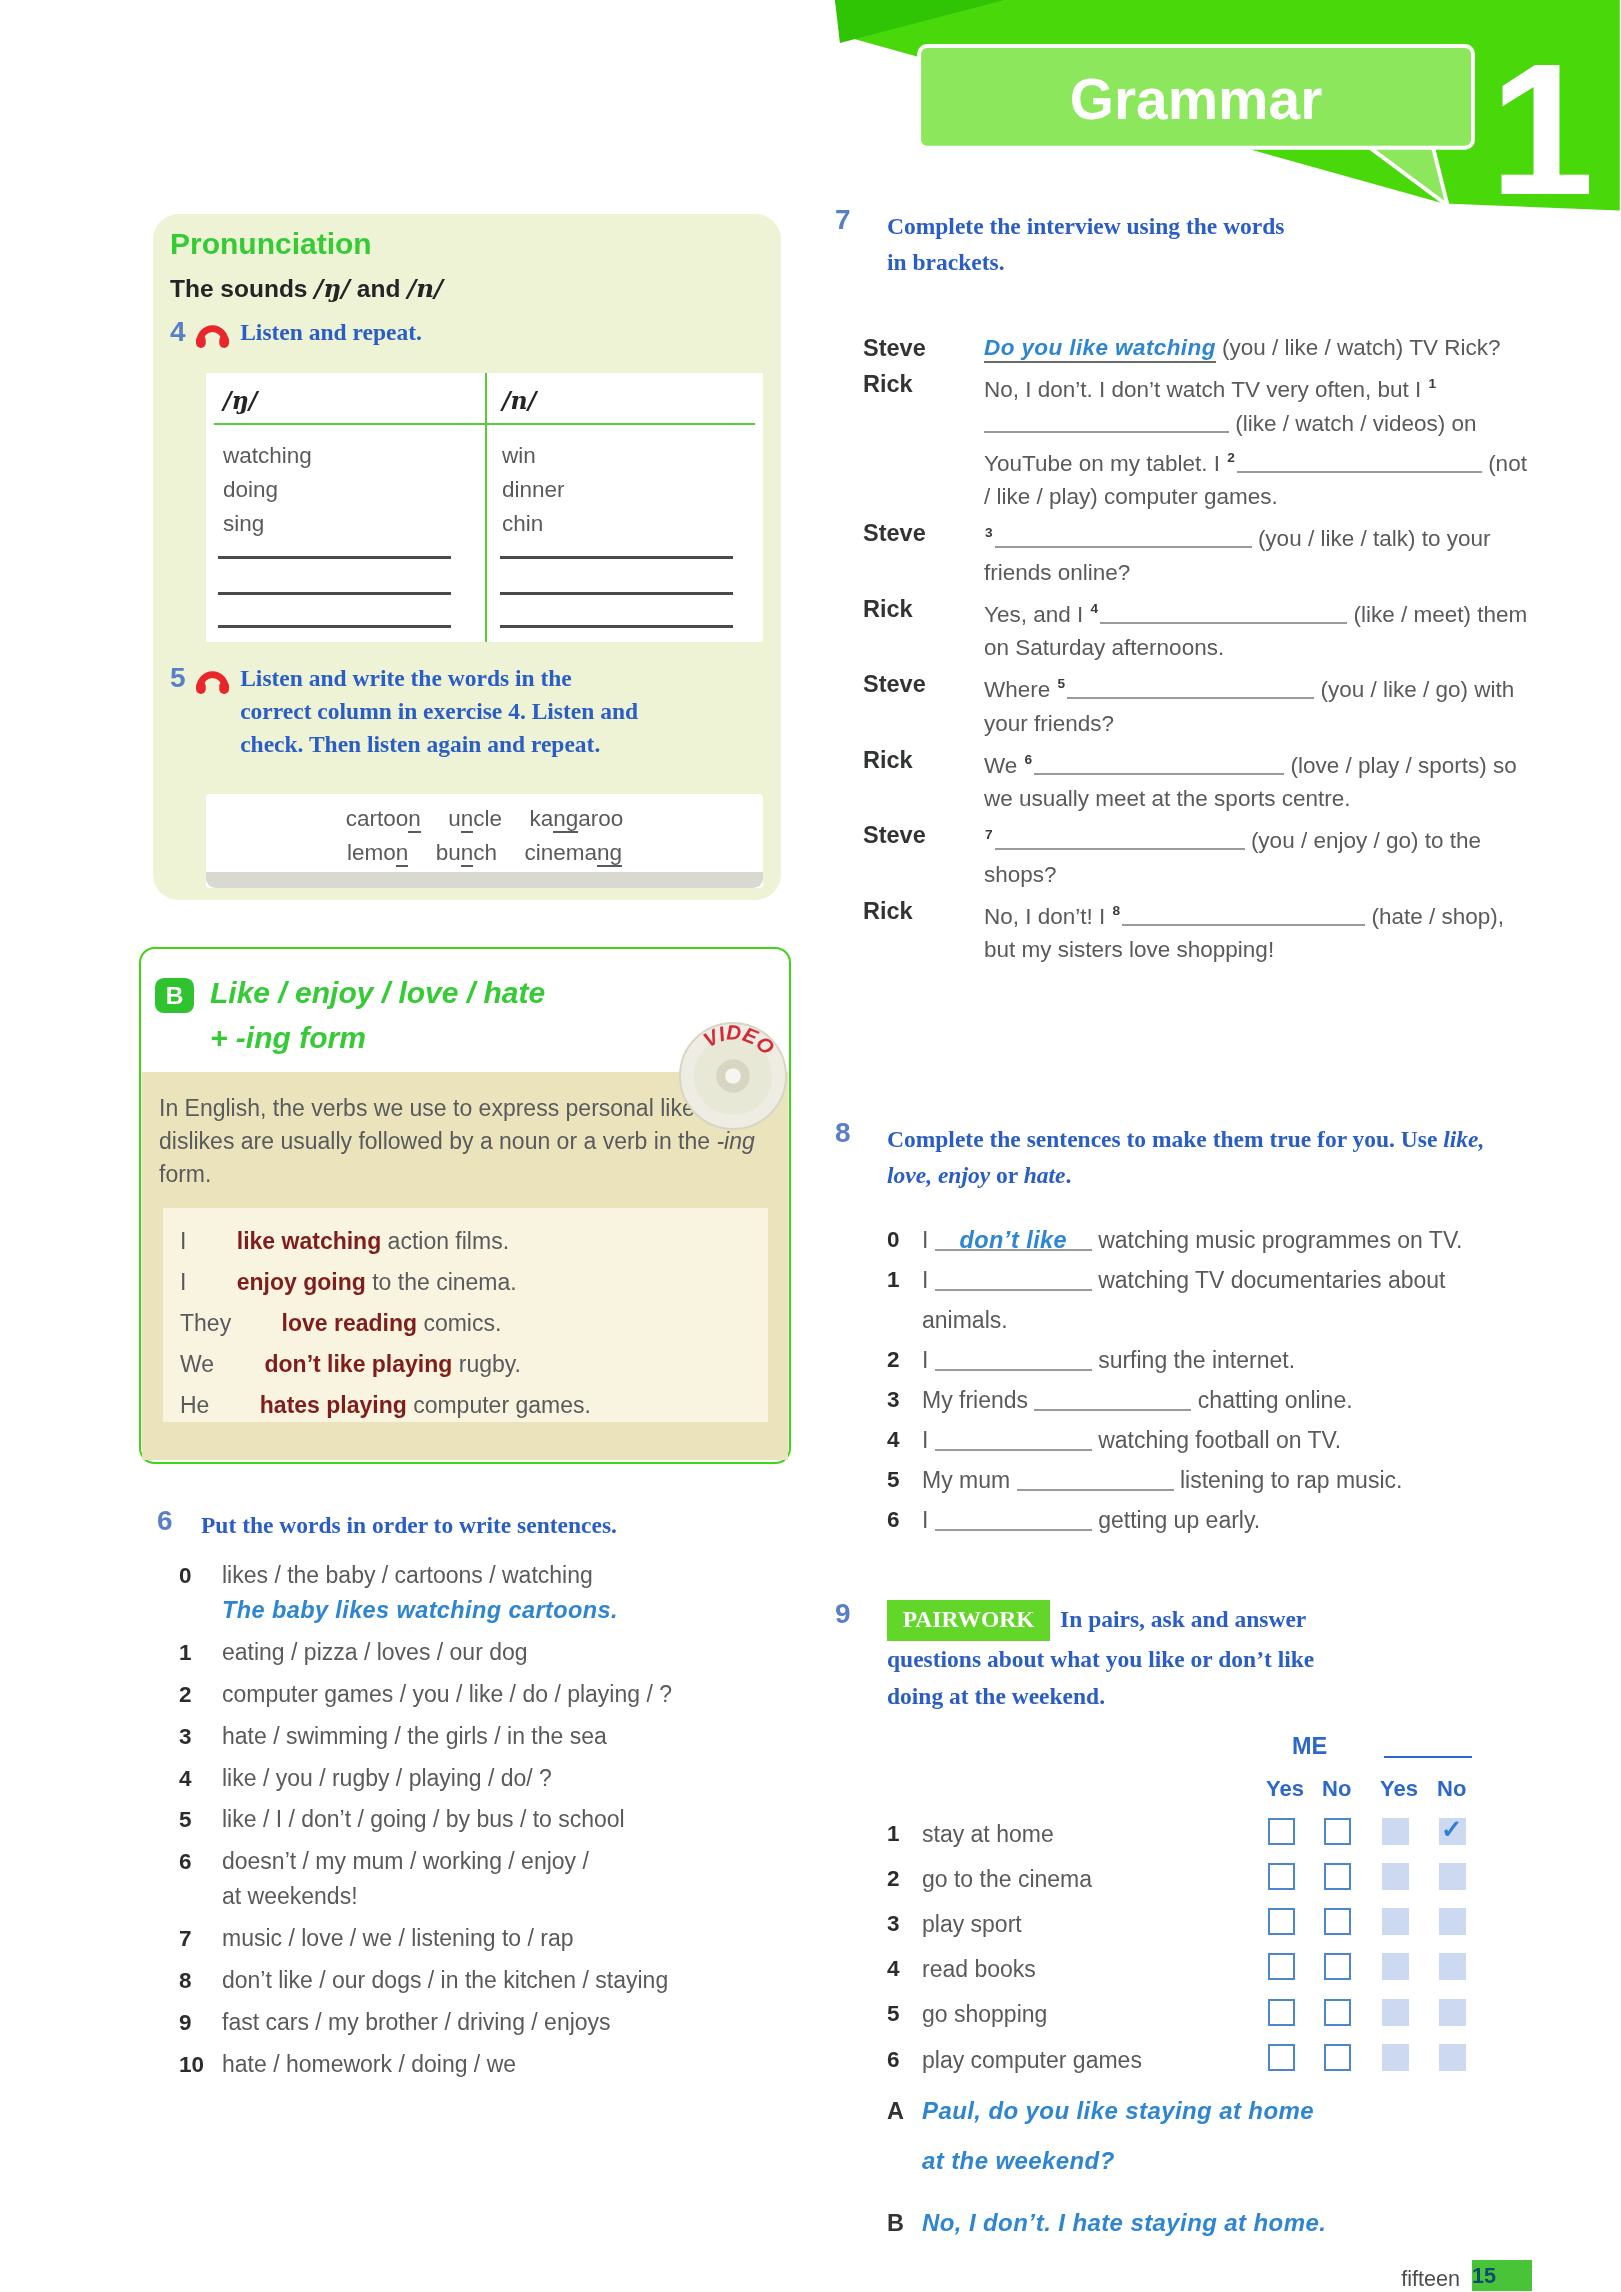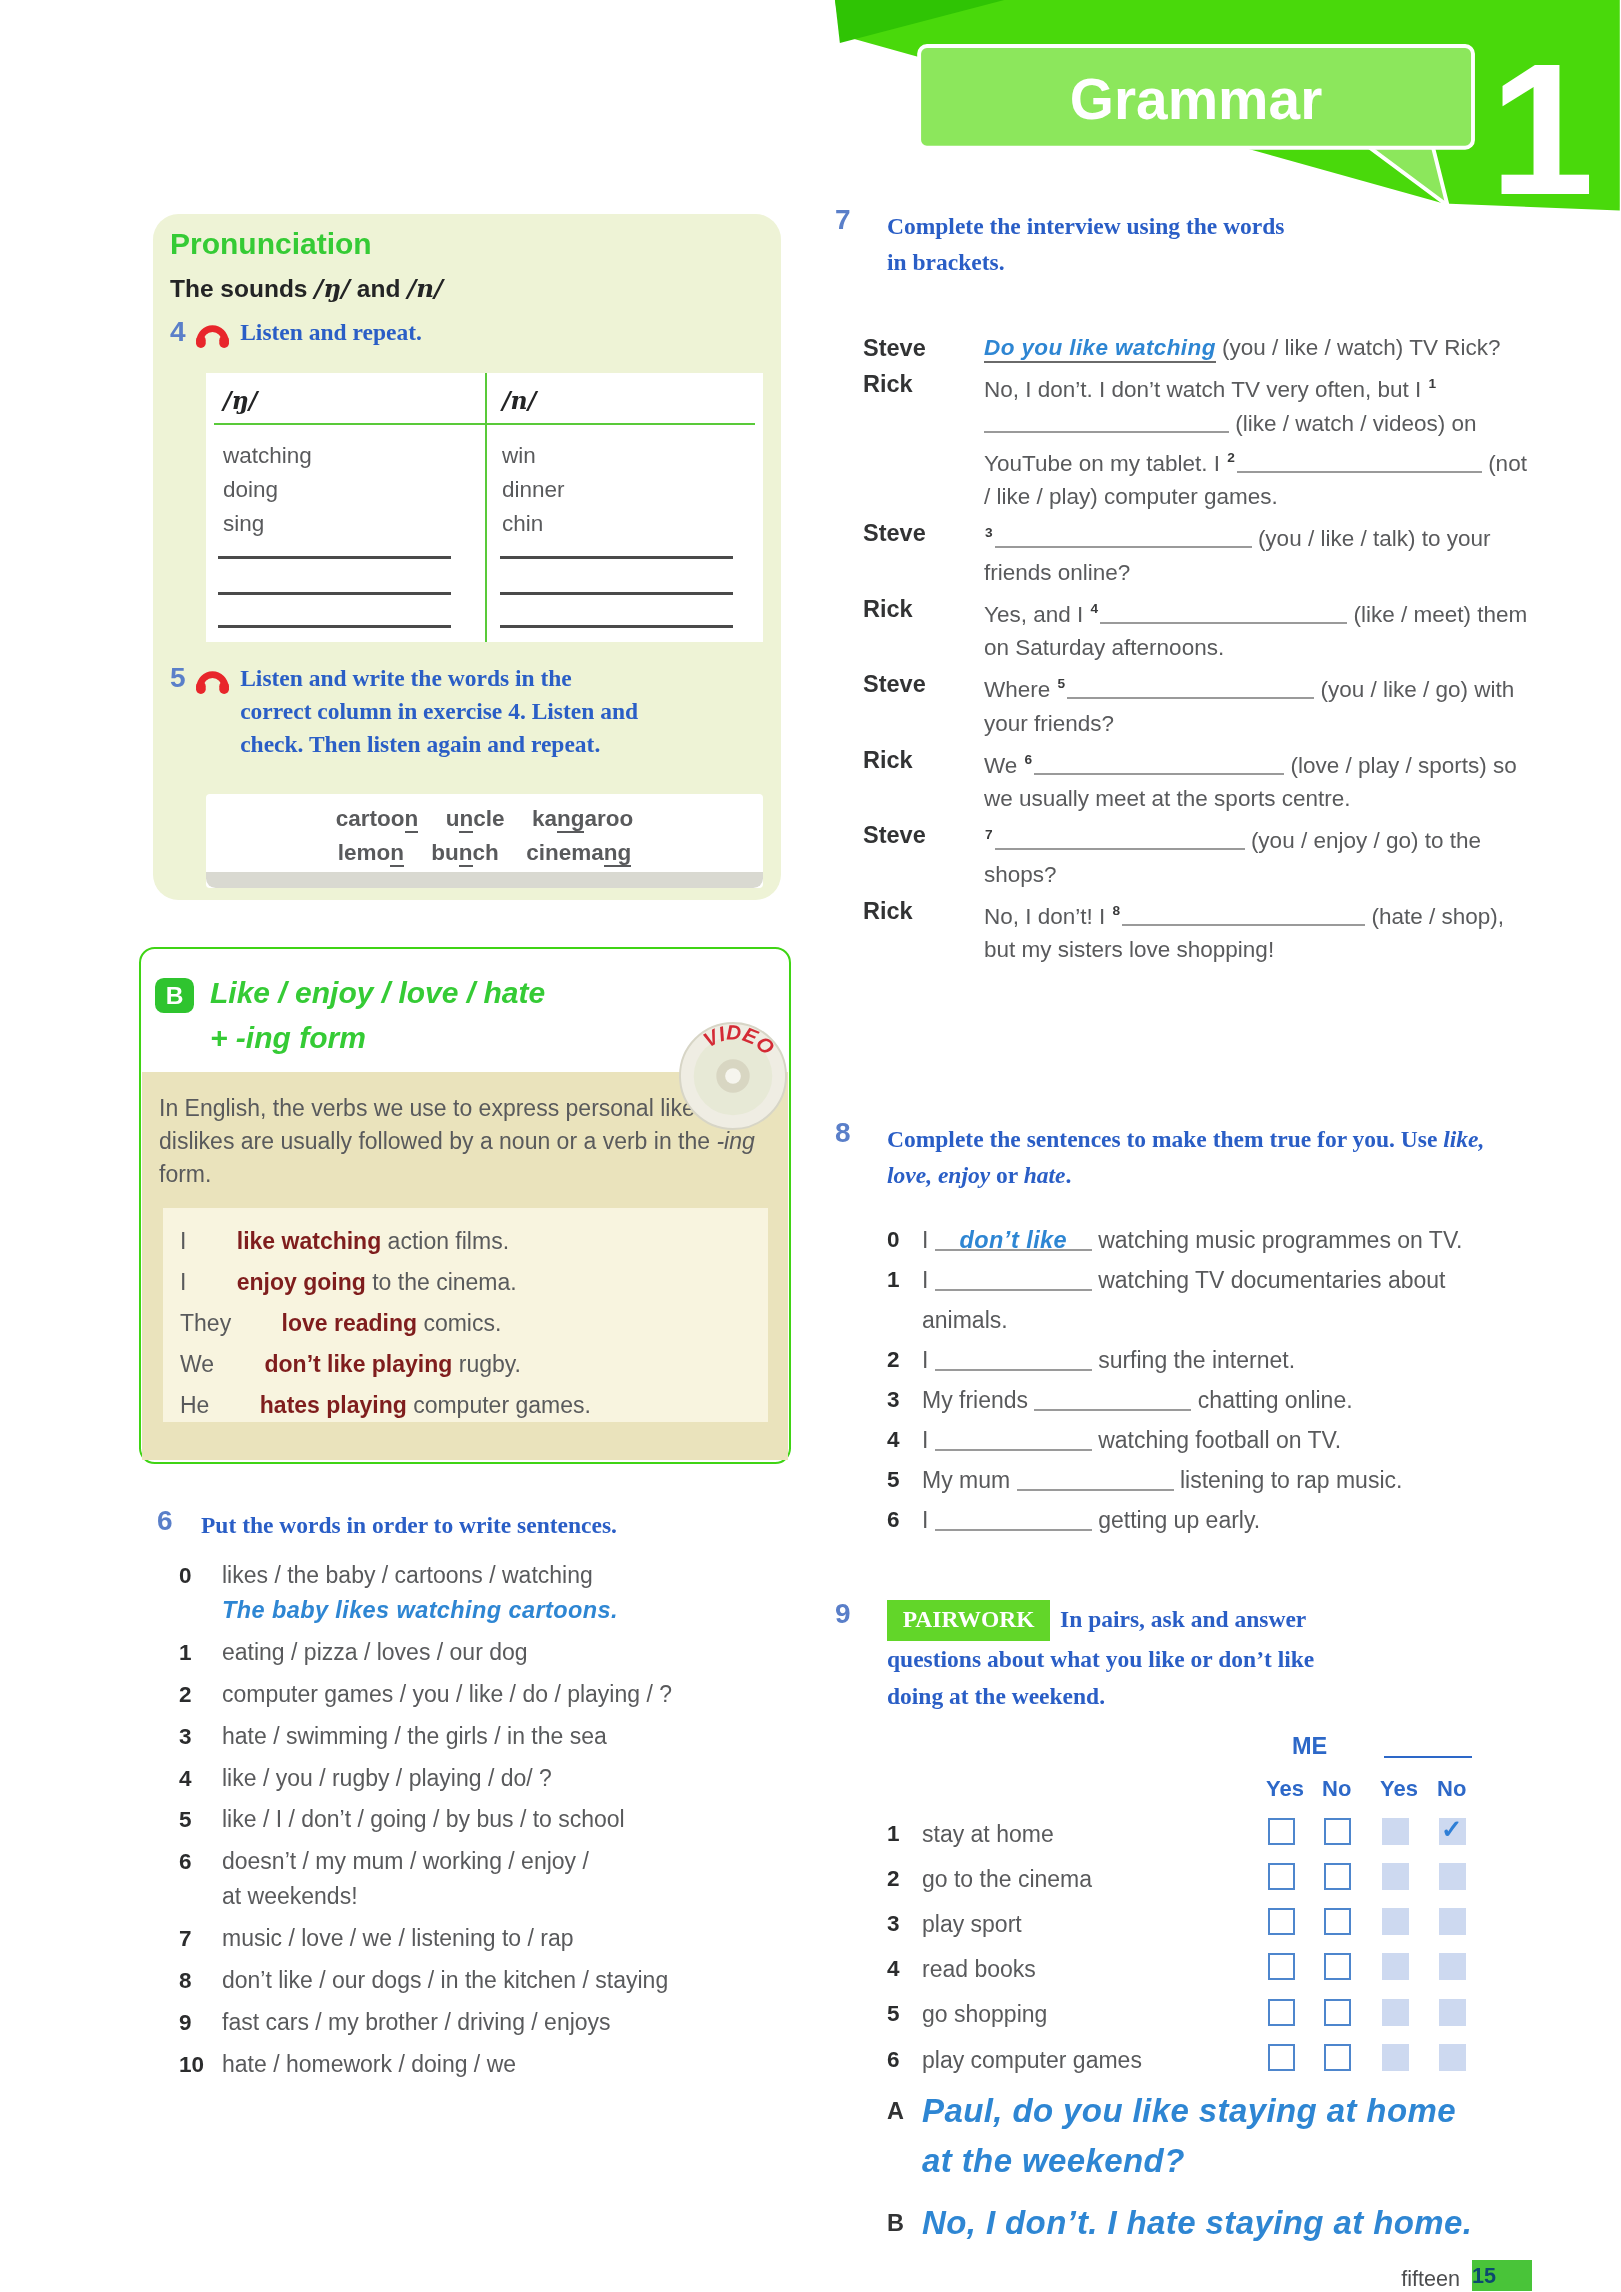--- a/index.html
+++ b/index.html
@@ -29,21 +29,21 @@
   #ex4-table{left:206px;top:373px;width:557px;height:269px;background:#fff;}
   #ex4-vline{left:485px;top:373px;width:2px;height:269px;background:#59ca39;}
   #ex4-hline{left:214px;top:423px;width:541px;height:2px;background:#59ca39;}
   .tbl-head{position:absolute;font-size:23.5px;color:#232425;}
   .tbl-word{font-size:22.5px;line-height:34px;color:#595a5c;}
   .tbl-line{position:absolute;height:2.9px;background:#4a4a4a;}
   #ex5-box{left:206px;top:794px;width:557px;height:94px;background:#fff;border-radius:3.9px;}
   #ex5-box:after{content:"";position:absolute;left:0;bottom:0;width:100%;height:15.7px;
        background:#d9d9d1;border-radius:0 0 9.8px 9.8px;}
   .wordline{position:absolute;width:100%;text-align:center;font-size:22.5px;color:#595a5c;}
-  .wordline .w{margin:0 13.7px;font-weight:bold;}
+  .wordline .w{margin:0 13.7px;}
   .wordline u{text-decoration:none;border-bottom:2px solid #595a5c;}
   
   #rule-box{left:139px;top:947px;width:652px;height:517px;background:#fff;
             border:2.9px solid #3fd414;border-radius:15.7px;box-sizing:border-box;}
   #rule-badge{left:155px;top:978px;width:39px;height:35px;background:#2fc42f;border-radius:8.8px;
       color:#fff;font-weight:bold;font-size:24.5px;text-align:center;line-height:35px;}
   .rule-title{position:absolute;font-size:30px;font-weight:bold;font-style:italic;color:var(--green-text);}
   #rule-body{left:142px;top:1072px;width:646px;height:388px;background:#eae3bc;}
   #rule-intro{left:159px;top:1092px;width:619px;font-size:23px;line-height:33px;color:#595a5c;}
   #rule-ex-box{left:163px;top:1208px;width:605px;height:214px;background:#f8f4df;}
@@ -69,21 +69,21 @@
   .cb{position:absolute;width:26.5px;height:26.5px;box-sizing:border-box;}
   .cb.open{background:#fff;border:2.9px solid #4e86cd;}
   .cb.fill{background:#cdd9f0;}
   .cb .chk{position:absolute;left:2px;top:-3.9px;color:#2f7fd6;font-size:25.5px;font-weight:bold;}
   .colhead{position:absolute;width:29px;text-align:center;color:#2d68c8;font-weight:bold;font-size:22px;}
   .e9row-label{position:absolute;display:flex;}
   .e9row-label .n{flex:0 0 35px;font-weight:bold;color:#2b2c2d;font-size:22.5px;}
   .e9row-label .t{font-size:23px;color:#595a5c;}
   .dlg-row{display:flex;margin-bottom:11.8px;}
   .dlg-row .lbl{flex:0 0 35px;font-weight:bold;color:#323334;font-size:23.5px;line-height:50px;}
-  .dlg-row .tx{flex:1;font-size:33px;line-height:50px;}
+  .dlg-row .tx{flex:1;font-size:24px;line-height:50px;}
   
   #footer-word{right:157px;top:2264px;font-size:21.6px;color:#4c4d4f;}
   #footer-badge{left:1472px;top:2260px;width:60px;height:31px;background:#49c439;color:#0c4a6e;
      font-weight:bold;font-size:21.6px;text-align:left;line-height:31px;}
 </style>
 </head>
 <body>
 
 <div id="page">
 

